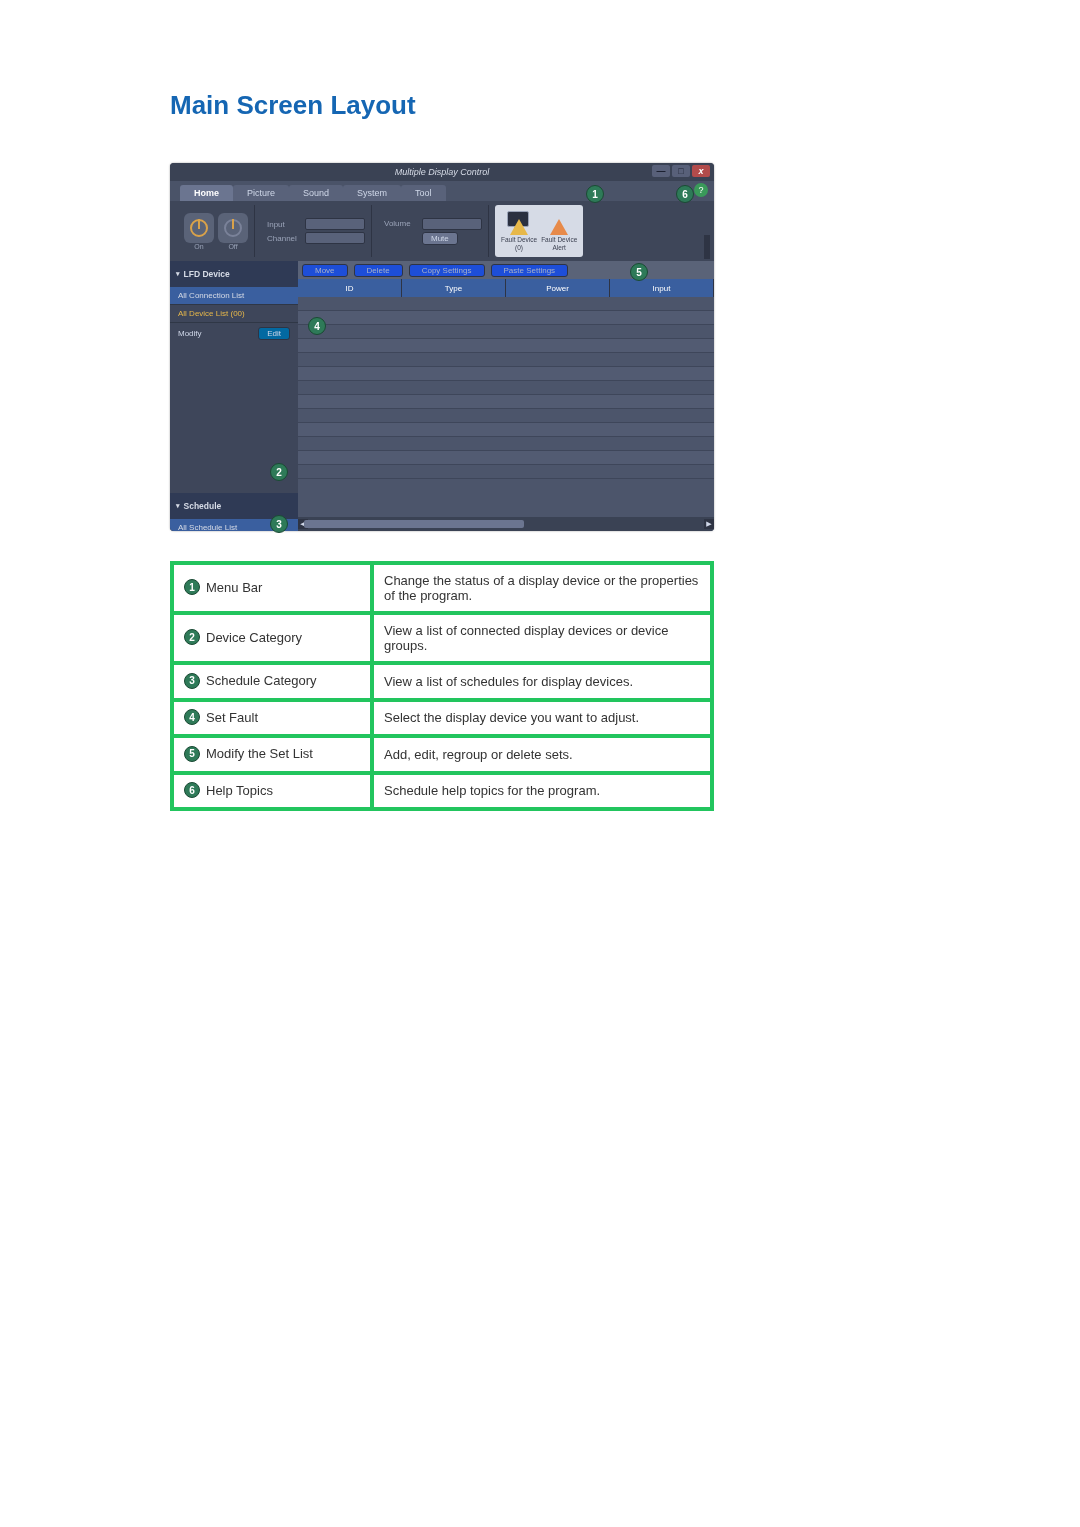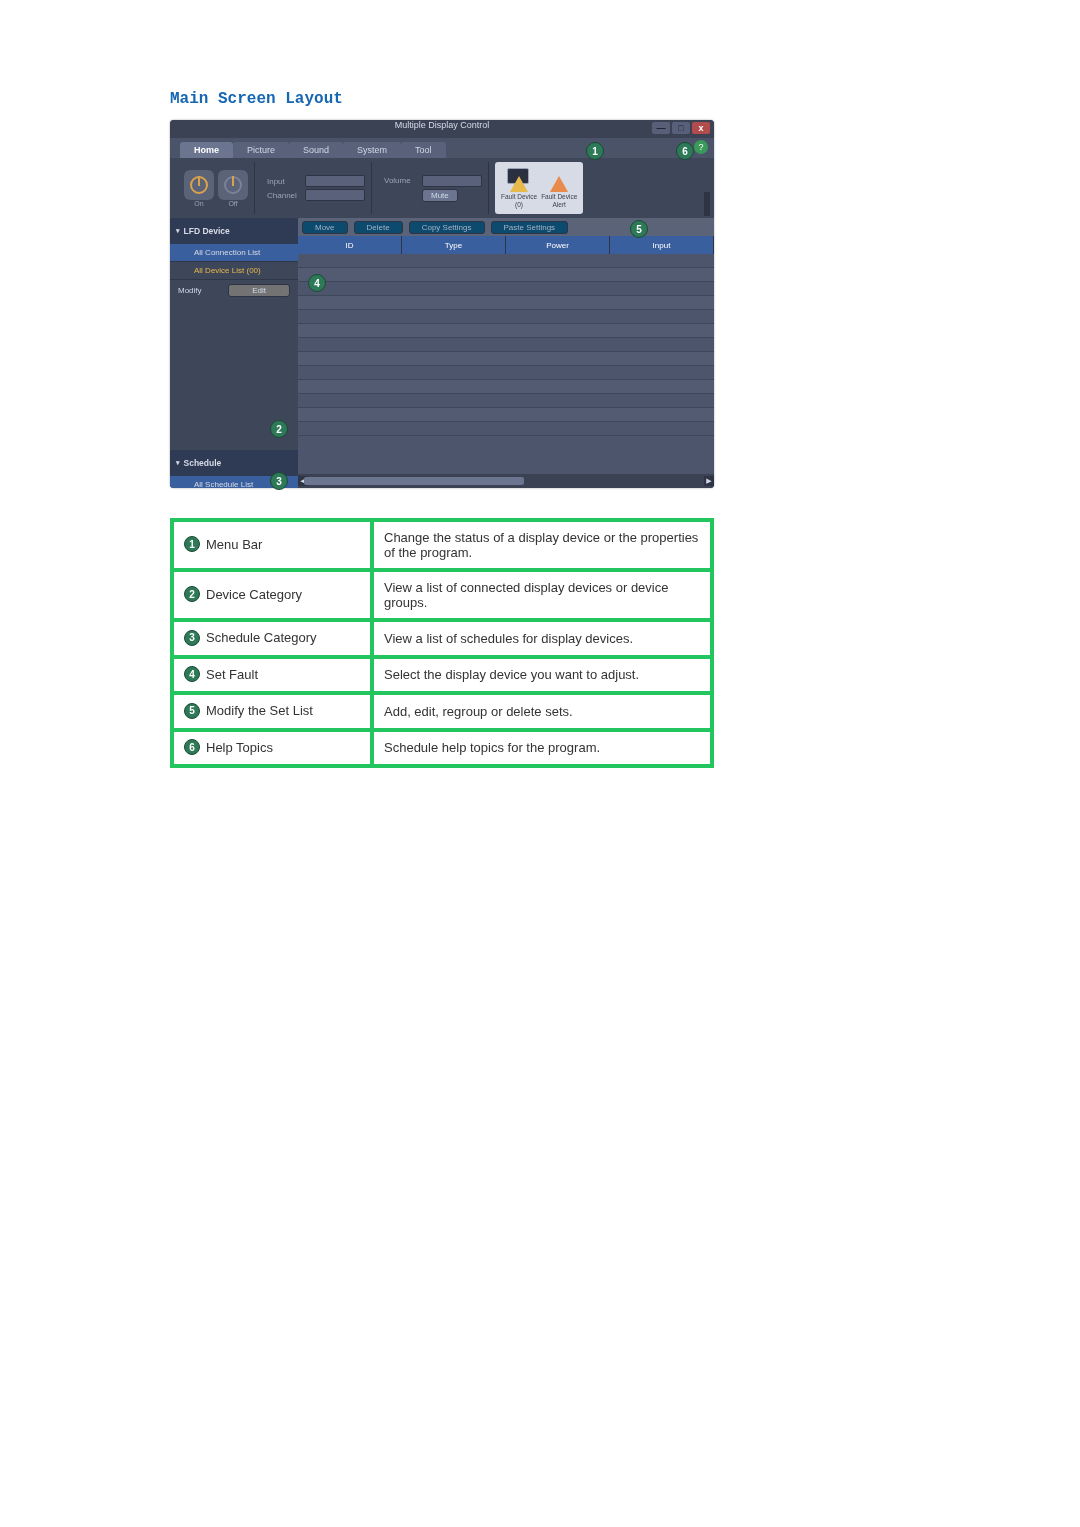--- a/index.html
+++ b/index.html
@@ -8,45 +8,45 @@
     font-family: Arial, Helvetica, sans-serif;
     width: 1080px;
     height: 1527px;
     position: relative;
   }
   .page {
     padding: 90px 170px 0 170px;
   }
   h2.section-title {
     color: #1566b3;
-    font-size: 16px;
+    font-size: 26px;
     font-weight: 600;
-    margin-bottom: 12px;
-    font-family: Liberation Mono, monospace;
+    margin-bottom: 42px;
   }
 
   
   .app-window {
     width: 544px;
     height: 368px;
     background: #414a5b;
     border-radius: 4px;
     overflow: hidden;
     position: relative;
     box-shadow: 0 0 2px rgba(0,0,0,.4);
   }
   .titlebar {
     height: 18px;
     display: flex;
-    align-items: flex-start;
+    align-items: center;
     justify-content: center;
     position: relative;
     background: #3a4254;
     color: #d6dbe6;
     font-size: 9px;
+    font-style: italic;
   }
   .titlebar .win-controls {
     position: absolute;
     right: 4px;
     top: 2px;
     display: flex;
     gap: 2px;
   }
   .win-btn {
     width: 18px; height: 12px;
@@ -129,29 +129,29 @@
   
   .content-area { display:flex; height: calc(100% - 98px);}
   .sidebar { width:128px; background:#3e465a;}
   .sec-header {
     height:26px;background:#2f3a55;color:#d6dbe6;font-size:8.5px;font-weight:bold;
     display:flex;align-items:center;padding-left:6px;gap:4px;cursor:pointer;
   }
   .sec-header .chev { font-size:7px;}
   .side-row {
     height:18px;color:#d6dbe6;font-size:8px;display:flex;align-items:center;
-    padding-left:24px;border-bottom:1px solid #2f3746;cursor:pointer;
+    padding-left:8px;border-bottom:1px solid #2f3746;cursor:pointer;
   }
   .side-row.highlight { background:#3a5f9f;}
   .side-group-row{ display:flex;align-items:center;justify-content:space-between;height:20px;padding:0 8px;font-size:8px;color:#cfd7e8;}
-  .edit-btn{padding:1px 23px;font-size:8px;background:#737373;border:1px solid #2e3444;border-radius:3px;color:#cfd7e8;}
+  .edit-btn{padding:1px 8px;font-size:8px;background:#0369a1;border:1px solid #2e3444;border-radius:3px;color:#cfd7e8;}
 
   .main-pane { flex:1; display:flex; flex-direction:column; background:#454d61;}
   .toolbar-row{ height:18px;background:#5a6378;display:flex;align-items:center;gap:2px;padding-left:4px;}
-  .tbtn{padding:1px 12px;font-size:8px;color:#a8b1c7;background:#0c4a6e;border:1px solid #2e3444;border-radius:3px;margin-right:4px;}
+  .tbtn{padding:1px 12px;font-size:8px;color:#a8b1c7;background:#1d4ed8;border:1px solid #2e3444;border-radius:3px;margin-right:4px;}
   .table-head{height:18px;background:#3a5f9f;display:flex;color:#fff;font-size:8px;}
   .th{flex:1;display:flex;align-items:center;justify-content:center;border-right:1px solid #2e3444;}
   .table-body{flex:1;background:#4c556b;position:relative;}
   .table-row{height:14px;border-bottom:1px solid #3e465a;}
   .table-row.alt{background:#525b72;}
   .hscroll{height:14px;background:#3a4254;position:relative;}
   .hscroll .thumb{position:absolute;left:6px;top:3px;height:8px;width:220px;background:#6b7590;border-radius:2px;}
   .hscroll .arrow{position:absolute;top:2px;width:10px;height:10px;background:#2e3444;display:flex;align-items:center;justify-content:center;font-size:7px;color:#cfd7e8;}
   .hscroll .arrow.left{left:0;}
   .hscroll .arrow.right{right:0;}

